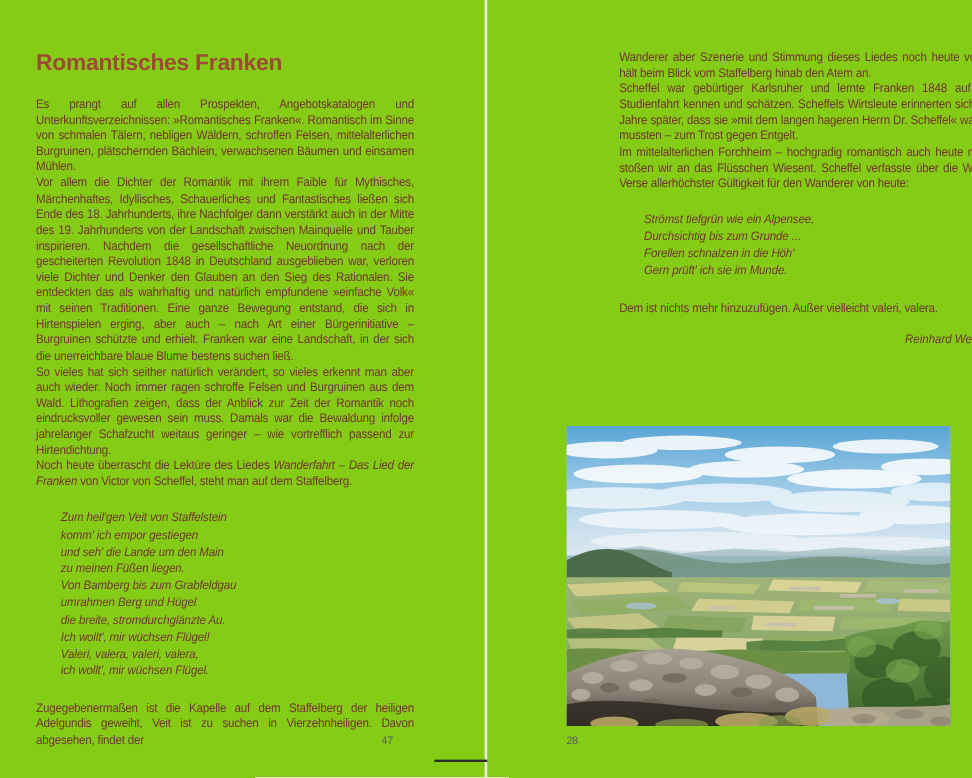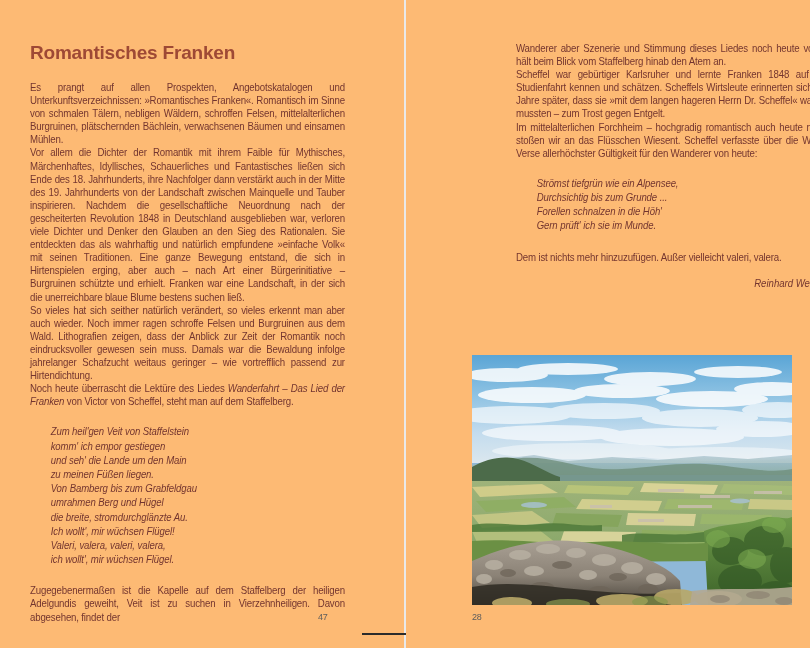--- a/index.html
+++ b/index.html
@@ -45,21 +45,21 @@
     width: 86px;
     height: 2px;
     background: #2b2b2b;
   }
 
   
   .page {
     position: absolute;
     top: 0;
     height: 648px;
-    background: #fdba74;
+    background: #84cc16;
   }
   .page-left  { left: 0;     width: 404px; }
   .page-right { left: 406px; width: 404px; }
 
   .col {
     position: absolute;
     left: 30px;
     width: 315px;
   }
   .page-right .col { left: 66px; width: 320px; }

